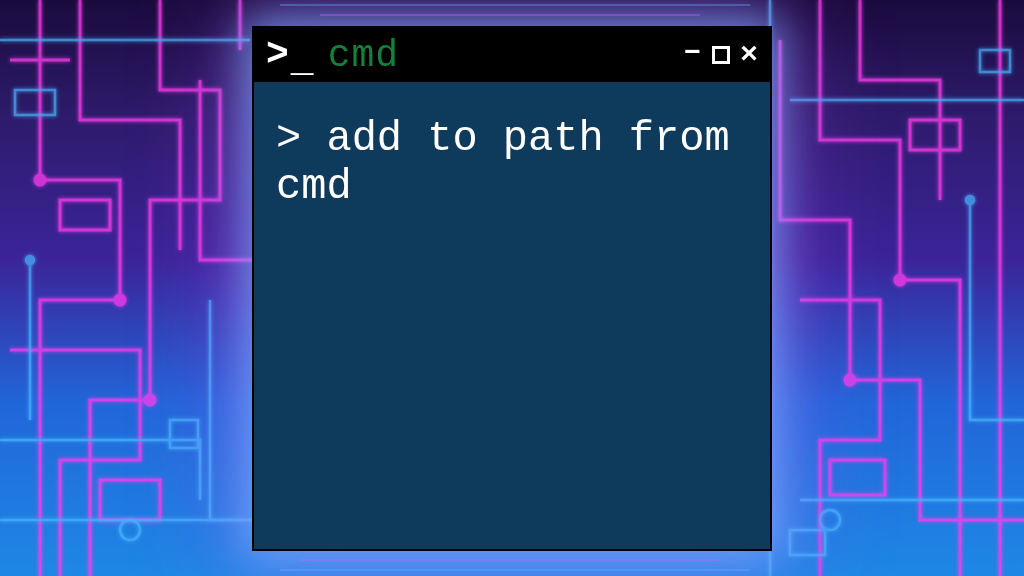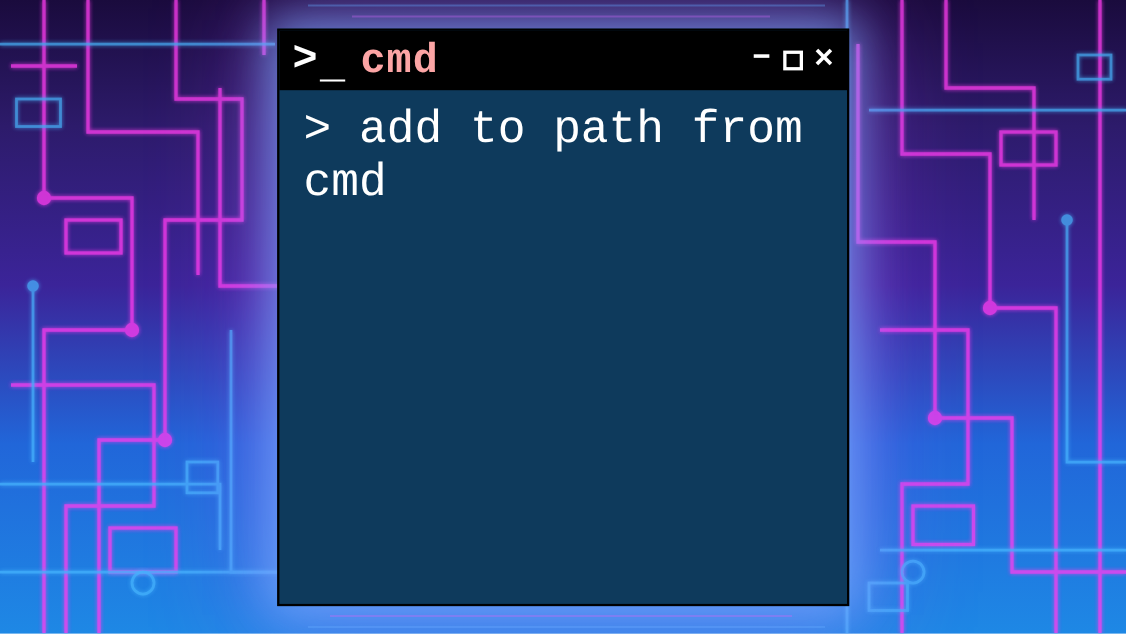--- a/index.html
+++ b/index.html
@@ -55,23 +55,23 @@
     }
     .prompt-icon .underscore {
       color: #fff;
       font-size: 38px;
       font-weight: bold;
       line-height: 1;
       position: relative;
       top: 6px;
     }
     .title-text {
-      color: #fca5a5;
+      color: #15803d;
       font-size: 38px;
-      font-weight: bold;
+      font-weight: normal;
       flex: 1;
       letter-spacing: 1px;
     }
     .window-controls {
       display: flex;
       align-items: center;
       gap: 10px;
     }
     .ctrl {
       color: #fff;
@@ -88,21 +88,21 @@
       font-size: 24px;
       border: 3px solid #fff;
       width: 18px;
       height: 18px;
       display: inline-block;
     }
     .ctrl-close {
       font-size: 30px;
     }
     .terminal-body {
-      padding: 12px 22px;
+      padding: 33px 22px;
       color: #fff;
       font-size: 42px;
       line-height: 1.15;
       white-space: pre-wrap;
       word-break: break-word;
       font-family: 'Courier New', Courier, monospace;
     }
     .terminal-body .prompt-char {
       display: inline;
     }

